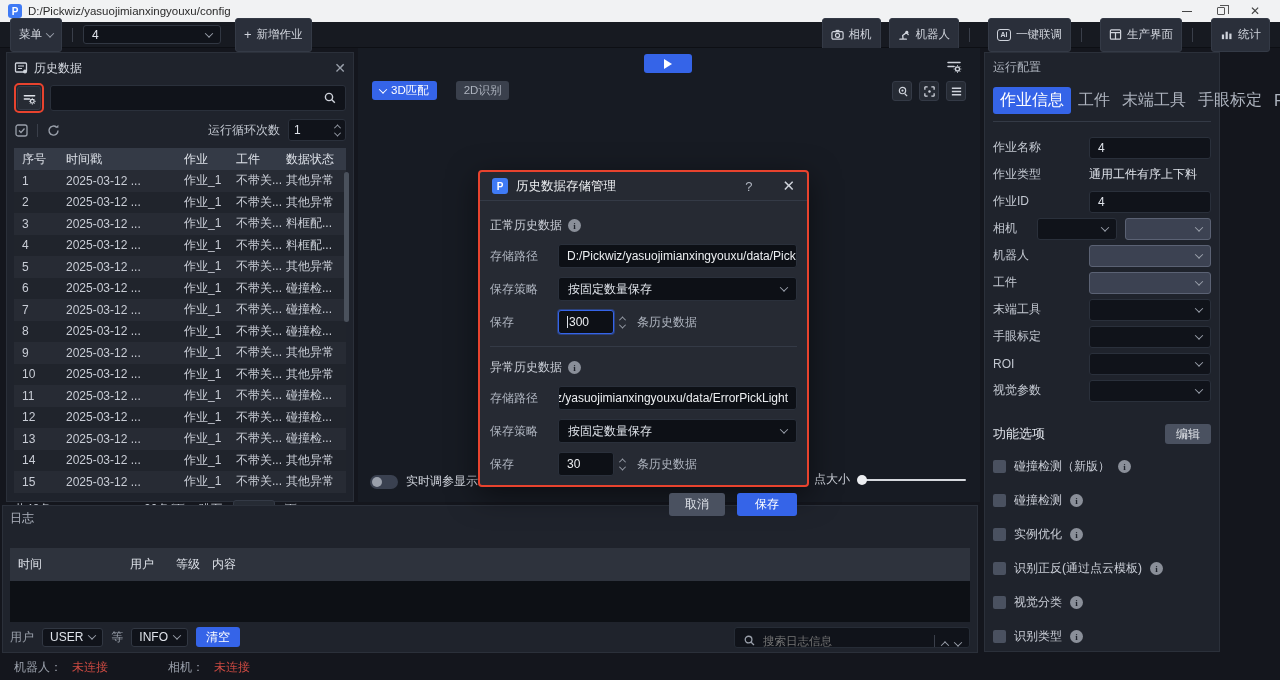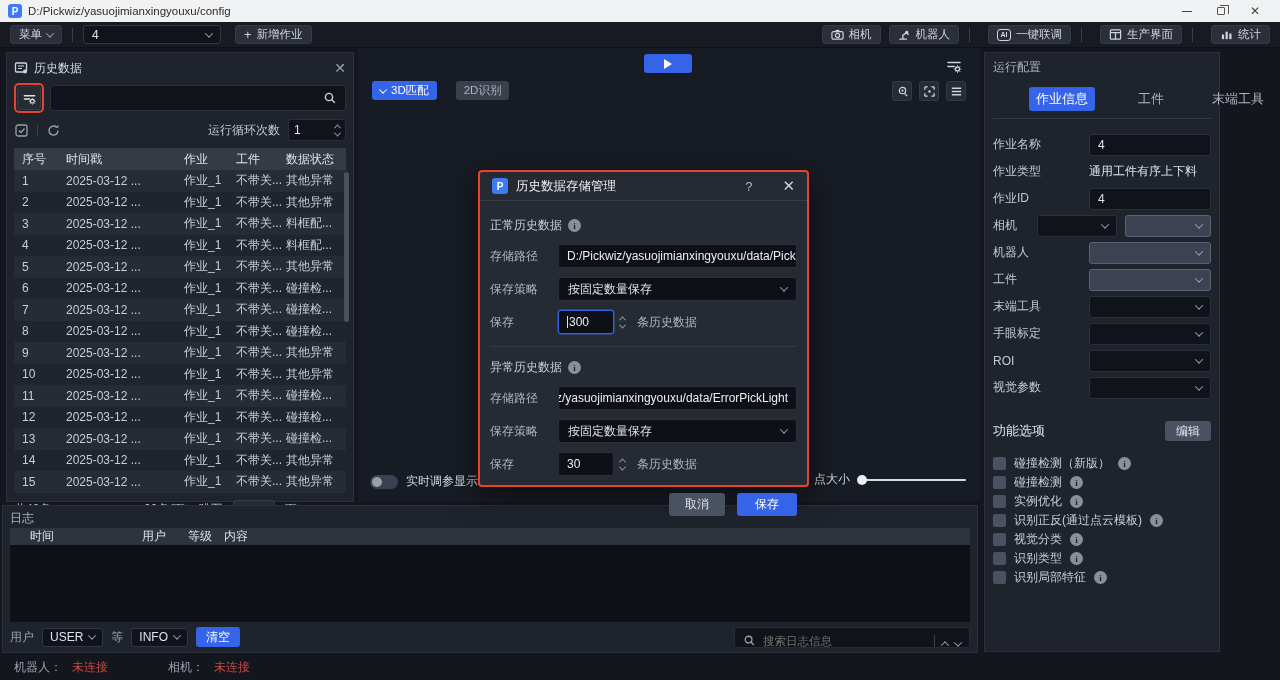--- a/index.html
+++ b/index.html
@@ -12,21 +12,21 @@
   .logo-sq { width:14px; height:14px; border-radius:3px; background:#3f7af5; color:#fff; font-size:10px; font-weight:bold; display:flex; align-items:center; justify-content:center; margin-right:6px; }
   .win-title { font-size:11.5px; }
   .win-controls { margin-left:auto; display:flex; }
   .win-btn { width:34px; height:22px; display:flex; align-items:center; justify-content:center; color:#444; font-size:12px; }
   .win-btn .minus { width:10px; height:1px; background:#444; display:block; }
   .win-btn .restore { width:8px; height:8px; border:1px solid #555; border-radius:1px; position:relative; }
   .win-btn .restore:before { content:""; position:absolute; left:2px; top:-3px; width:8px; height:8px; border:1px solid #555; border-left:none; border-bottom:none; }
 
   
   .toolbar { position:absolute; left:0; top:22px; width:1280px; height:26px; background:#171a21; display:flex; align-items:center; padding:0 10px; border-bottom:1px solid #0d0f14; }
-  .tb-btn { background:#2a2f3a; border:1px solid #343a46; border-radius:3px; height:19px; display:flex; align-items:center; gap:5px; padding:1px 8px; color:#cfd3db; font-size:11.5px; cursor:pointer; }
+  .tb-btn { background:#2a2f3a; border:1px solid #343a46; border-radius:3px; height:19px; display:flex; align-items:center; gap:5px; padding:16px 8px; color:#cfd3db; font-size:11.5px; cursor:pointer; }
   .tb-sep { width:1px; height:14px; background:#3a3f4a; margin:0 10px; }
   .combo { background:#10131a; border:1px solid #313742; border-radius:3px; height:19px; display:flex; align-items:center; padding:0 8px; color:#dfe3ea; }
   .job-combo { width:138px; justify-content:space-between; }
   .chev { width:6px; height:6px; border-right:1.4px solid #9aa0ab; border-bottom:1.4px solid #9aa0ab; transform:rotate(45deg) translate(-1px,-1px); display:inline-block; }
   .chev-up { transform:rotate(-135deg) translate(-1px,-1px); }
   .tb-right { margin-left:auto; display:flex; align-items:center; }
   .tb-right .tb-btn { margin-left:8px; }
   .icon12 { width:13px; height:13px; display:inline-block; }
   .ai-chip { width:14px; height:12px; border:1.2px solid #cfd3db; border-radius:3px; font-size:7px; font-weight:bold; display:flex; align-items:center; justify-content:center; color:#cfd3db; }
 
@@ -76,44 +76,44 @@
   .toggle { width:28px; height:14px; background:#3a4150; border-radius:7px; position:relative; cursor:pointer; }
   .toggle:before { content:""; position:absolute; left:2px; top:2px; width:10px; height:10px; border-radius:50%; background:#9aa0ab; }
   .vp-slider { position:absolute; right:14px; bottom:14px; display:flex; align-items:center; gap:8px; color:#cfd3db; }
   .slider-track { width:108px; height:2px; background:#d5d8dd; border-radius:1px; position:relative; }
   .slider-thumb { position:absolute; left:-1px; top:-4px; width:10px; height:10px; border-radius:50%; background:#eceef1; }
 
   
   .right-panel { left:984px; top:52px; width:236px; height:600px; padding:6px 8px; }
   .rp-title { color:#aeb4bf; height:20px; }
   .rp-tabs { display:flex; align-items:center; gap:2px; border-bottom:1px solid #343a46; padding-bottom:7px; margin-top:8px; }
-  .rp-tab { padding:3px 5px; color:#aeb4bf; cursor:pointer; white-space:nowrap; font-size:13px;margin-left:36px; }
+  .rp-tab { padding:3px 5px; color:#aeb4bf; cursor:pointer; white-space:nowrap; font-size:16px; }
   .rp-tab.active { background:#3564e8; color:#fff; border-radius:3px; padding:3px 7px; }
   .rp-fields { margin-top:12px; }
   .f-row { display:flex; align-items:center; height:27px; }
   .f-label { width:96px; color:#c3c8d1; }
   .f-input { flex:1; height:22px; background:#10131a; border:1px solid #2a303b; border-radius:3px; display:flex; align-items:center; padding:0 8px; color:#dfe3ea; }
   .f-text { color:#dfe3ea; }
   .f-select { flex:1; height:22px; background:#10131a; border:1px solid #2a303b; border-radius:3px; display:flex; align-items:center; justify-content:flex-end; padding:0 8px; cursor:pointer; }
   .f-select.light { background:#3c4252; border-color:#5b6274; }
   .f-select-half { flex:none; width:80px; }
   .f-select-half2 { flex:none; width:86px; margin-left:8px; }
   .rp-func-row { display:flex; align-items:center; justify-content:space-between; margin-top:20px; }
   .rp-func-title { color:#dfe3ea; font-size:13px; }
   .edit-btn { width:46px; height:20px; background:#4a5160; border-radius:3px; color:#e3e6eb; display:flex; align-items:center; justify-content:center; cursor:pointer; }
-  .chk-list { margin-top:14px; display:flex; flex-direction:column; gap:2px; }
+  .chk-list { margin-top:14px; display:flex; flex-direction:column; gap:17px; }
   .chk-row { display:flex; align-items:center; gap:8px; }
   .chk-box { width:13px; height:13px; background:#4a5160; border-radius:2px; cursor:pointer; flex:none; }
   .chk-label { color:#c9cdd6; }
   .info-i { width:13px; height:13px; border-radius:50%; background:#8a8f99; color:#1f232c; font-size:9px; font-weight:bold; display:inline-flex; align-items:center; justify-content:center; font-family:"Liberation Serif",serif; flex:none; }
 
   
   .log-panel { left:2px; top:505px; width:976px; height:148px; padding:4px 7px; display:flex; flex-direction:column; }
   .log-title { height:18px; color:#aeb4bf; }
-  .log-head { display:grid; grid-template-columns:112px 46px 36px 1fr; height:17px; align-items:center; background:#2e333d; color:#dde1e8; padding-left:20px; margin-top:0; }
+  .log-head { display:grid; grid-template-columns:112px 46px 36px 1fr; height:33px; align-items:center; background:#2e333d; color:#dde1e8; padding-left:8px; margin-top:20px; }
   .log-body { flex:1; background:#0d1015; }
   .log-controls { height:26px; display:flex; align-items:center; gap:8px; padding-top:4px; }
   .mini-select { height:19px; background:#10131a; border:1px solid #313742; border-radius:3px; display:flex; align-items:center; gap:6px; padding:0 7px; color:#dfe3ea; cursor:pointer; }
   .clear-btn { width:44px; height:20px; background:#3564e8; border-radius:3px; color:#fff; display:flex; align-items:center; justify-content:center; cursor:pointer; }
   .log-search { margin-left:auto; width:236px; height:21px; background:#10131a; border:1px solid #262c36; border-radius:3px; display:flex; align-items:flex-end; gap:7px; padding:0 8px; }
   .log-search input { background:transparent; border:none; outline:none; color:#8a8f99; font-size:11.5px; flex:1; font-family:inherit; }
   .ls-sep { width:1px; height:12px; background:#3a3f4a; }
 
   
   .statusbar { position:absolute; left:0; top:655px; width:1280px; height:25px; background:#14161d; display:flex; align-items:center; gap:10px; padding:0 14px; color:#9aa0ab; }

